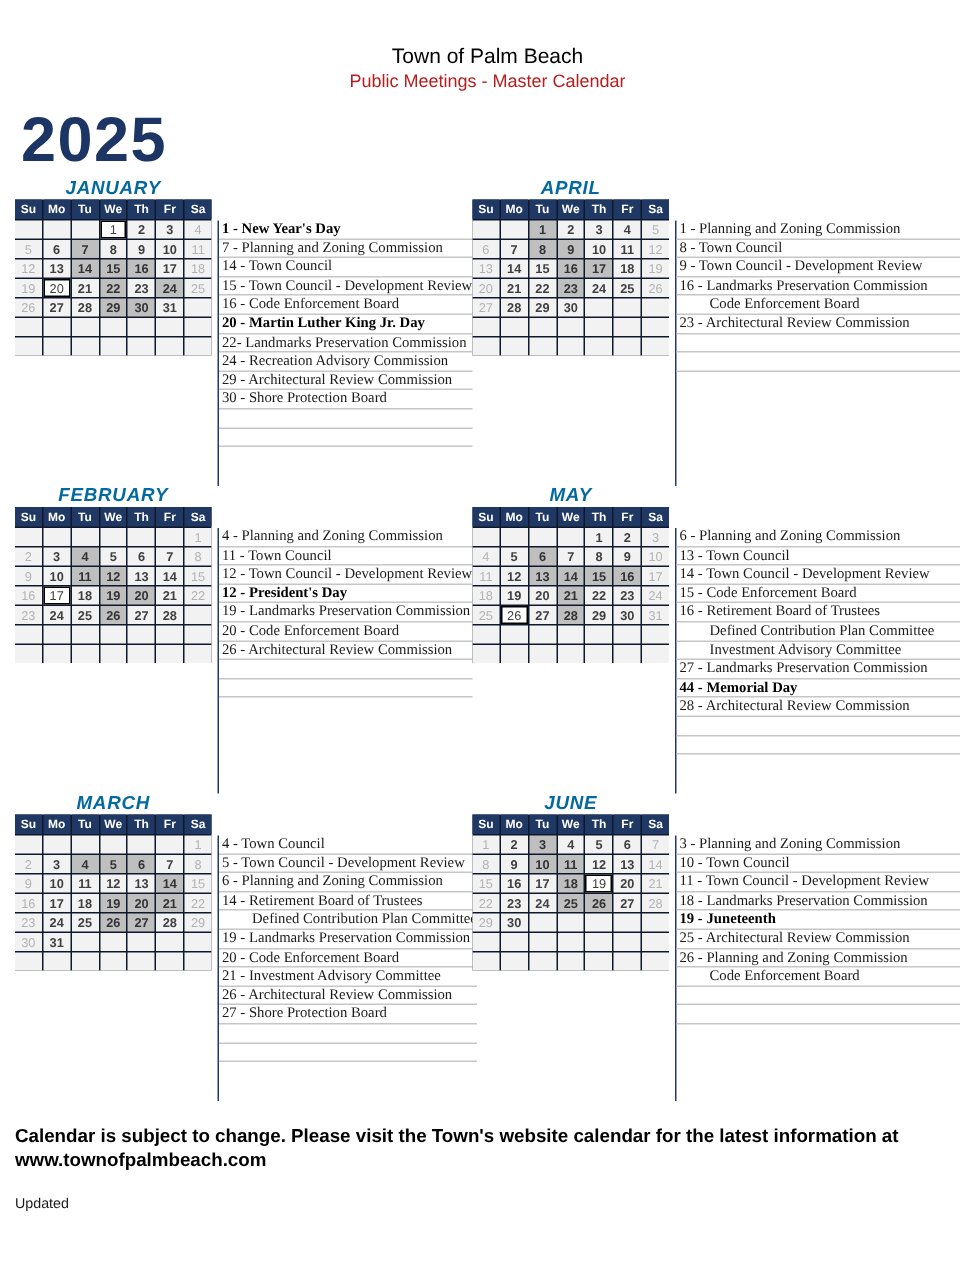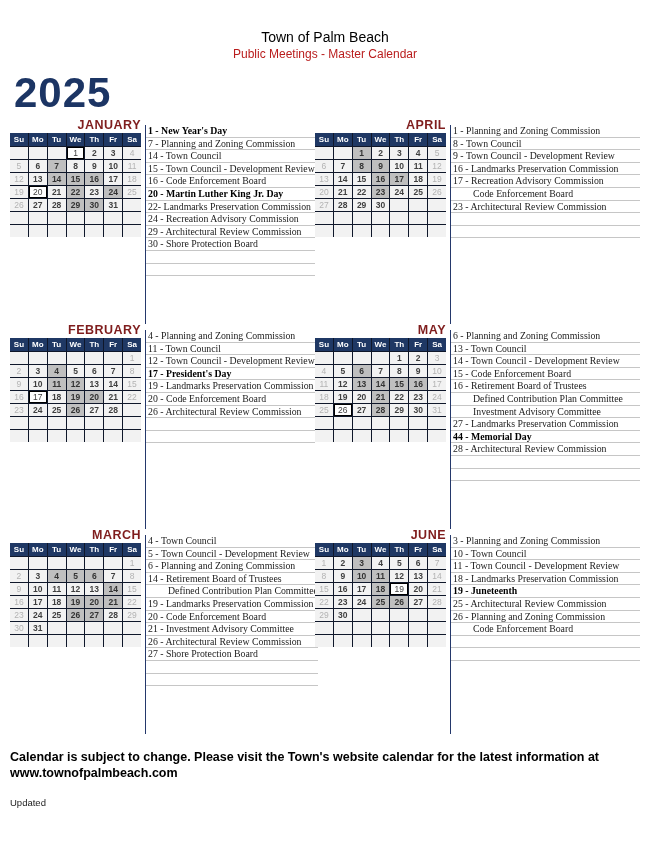--- a/index.html
+++ b/index.html
@@ -13,35 +13,35 @@
 
   .year { font-size:42px; font-weight:800; color:#1c3564; margin:8px 0 2px 4px;
           letter-spacing:1px; }
 
   .cols { display:flex; gap:6px; }
   .col-left { width:299px; flex:none; }
   .col-right { flex:1; }
 
   .month { display:flex; height:205px; }
   .cal-col { width:131px; flex:none; }
-  .month-title { font-size:12.5px; font-weight:800; color:#7f1d1d; text-align:right;
-                 letter-spacing:0.5px; height:14px; line-height:13px; }
+  .month-title { font-size:12.5px; font-weight:800; color:#0369a1; text-align:center;
+                 letter-spacing:0.5px; height:14px; line-height:13px;font-style:italic; }
   .cal-grid { display:grid; grid-template-columns:repeat(7,1fr);
               grid-template-rows:13px repeat(7,12px); gap:1px; width:131px;
               background:#0f172a; }
   .dh { background:#1f3864; color:#ffffff; font-size:8px; font-weight:bold;
         display:flex; align-items:center; justify-content:center; }
   .dc { background:#f2f2f2; font-size:8.5px; color:#3f3f3f; font-weight:bold;
         display:flex; align-items:center; justify-content:center; }
   .dc.wknd { color:#b3b3b3; font-weight:normal; }
   .dc.meet { background:#bfbfbf; color:#333333; }
   .dc.holi { background:#ffffff; border:1px solid #000000; font-weight:normal;
              color:#3f3f3f; }
 
-  .ev-col { flex:1; margin-left:4px; margin-top:6px;
+  .ev-col { flex:1; margin-left:4px; margin-top:28px;
             border-left:1.5px solid #24386b; }
   .ev-row { height:12.6px; border-bottom:1px solid #c6c6c6; overflow:hidden; }
   .ev-row span { display:block; font-family:"Liberation Serif", serif;
                  font-size:9.8px; line-height:12.4px; color:#1a1a1a;
                  padding-left:2px; white-space:nowrap; }
   .ev-row.bold span { font-weight:bold; color:#000; }
   .ev-row.indent span { padding-left:22px; }
 
   .footer { margin-top:15px; font-size:12.5px; font-weight:bold; color:#000;
             line-height:1.3; max-width:628px; }
@@ -227,21 +227,21 @@
             <div class="ev-row">
               <span>4 - Planning and Zoning Commission</span>
             </div>
             <div class="ev-row">
               <span>11 - Town Council</span>
             </div>
             <div class="ev-row">
               <span>12 - Town Council - Development Review</span>
             </div>
             <div class="ev-row bold">
-              <span>17 - President's Day</span>
+              <span>12 - President's Day</span>
             </div>
             <div class="ev-row">
               <span>19 - Landmarks Preservation Commission</span>
             </div>
             <div class="ev-row">
               <span>20 - Code Enforcement Board</span>
             </div>
             <div class="ev-row">
               <span>26 - Architectural Review Commission</span>
             </div>
@@ -423,23 +423,20 @@
               <span>1 - Planning and Zoning Commission</span>
             </div>
             <div class="ev-row">
               <span>8 - Town Council</span>
             </div>
             <div class="ev-row">
               <span>9 - Town Council - Development Review</span>
             </div>
             <div class="ev-row">
               <span>16 - Landmarks Preservation Commission</span>
-            </div>
-            <div class="ev-row">
-              <span>17 - Recreation Advisory Commission</span>
             </div>
             <div class="ev-row indent">
               <span>Code Enforcement Board</span>
             </div>
             <div class="ev-row">
               <span>23 - Architectural Review Commission</span>
             </div>
             <div class="ev-row">
               <span></span>
             </div>

